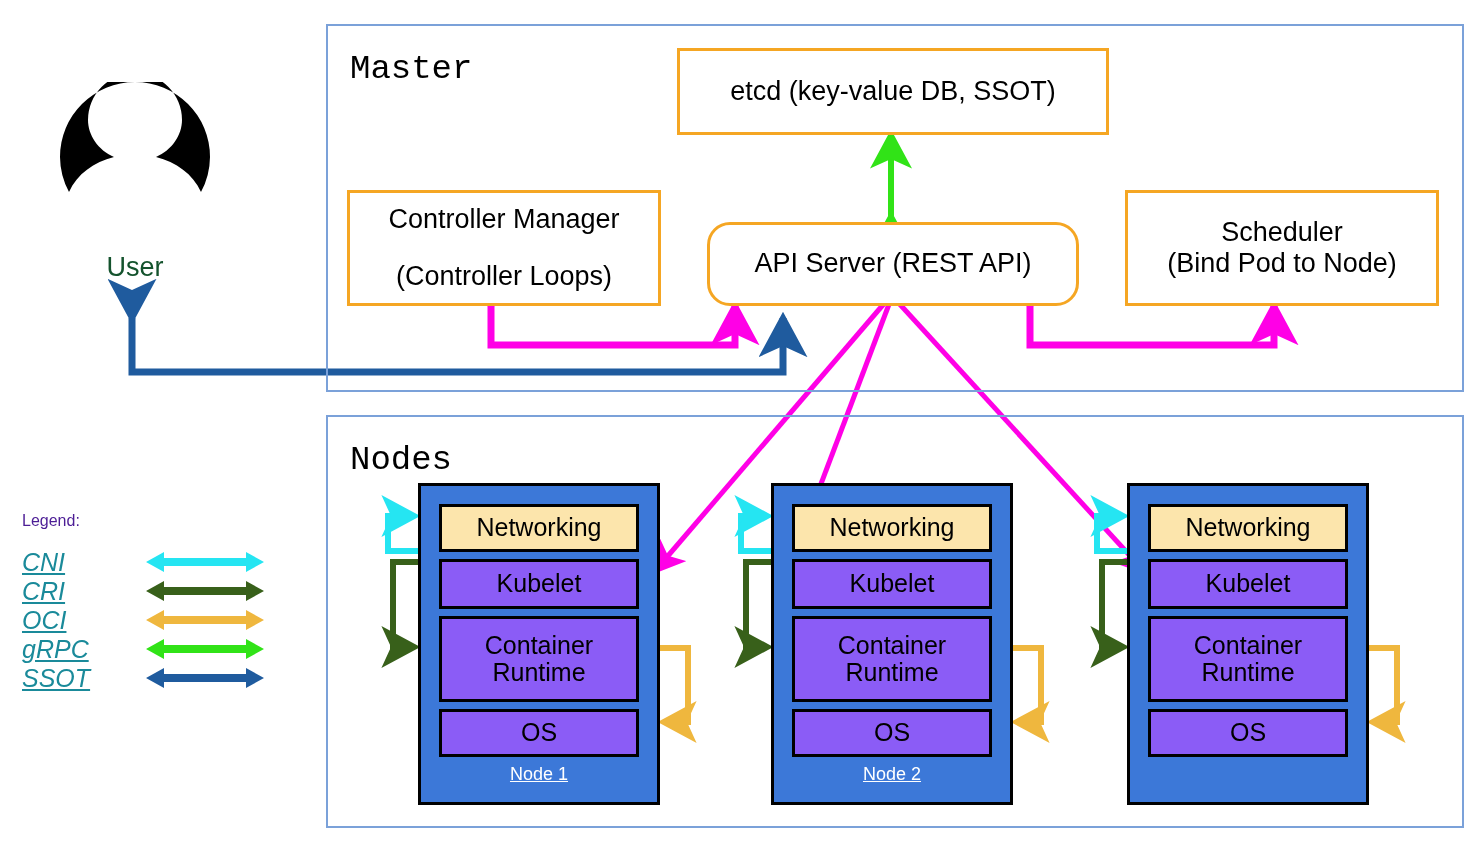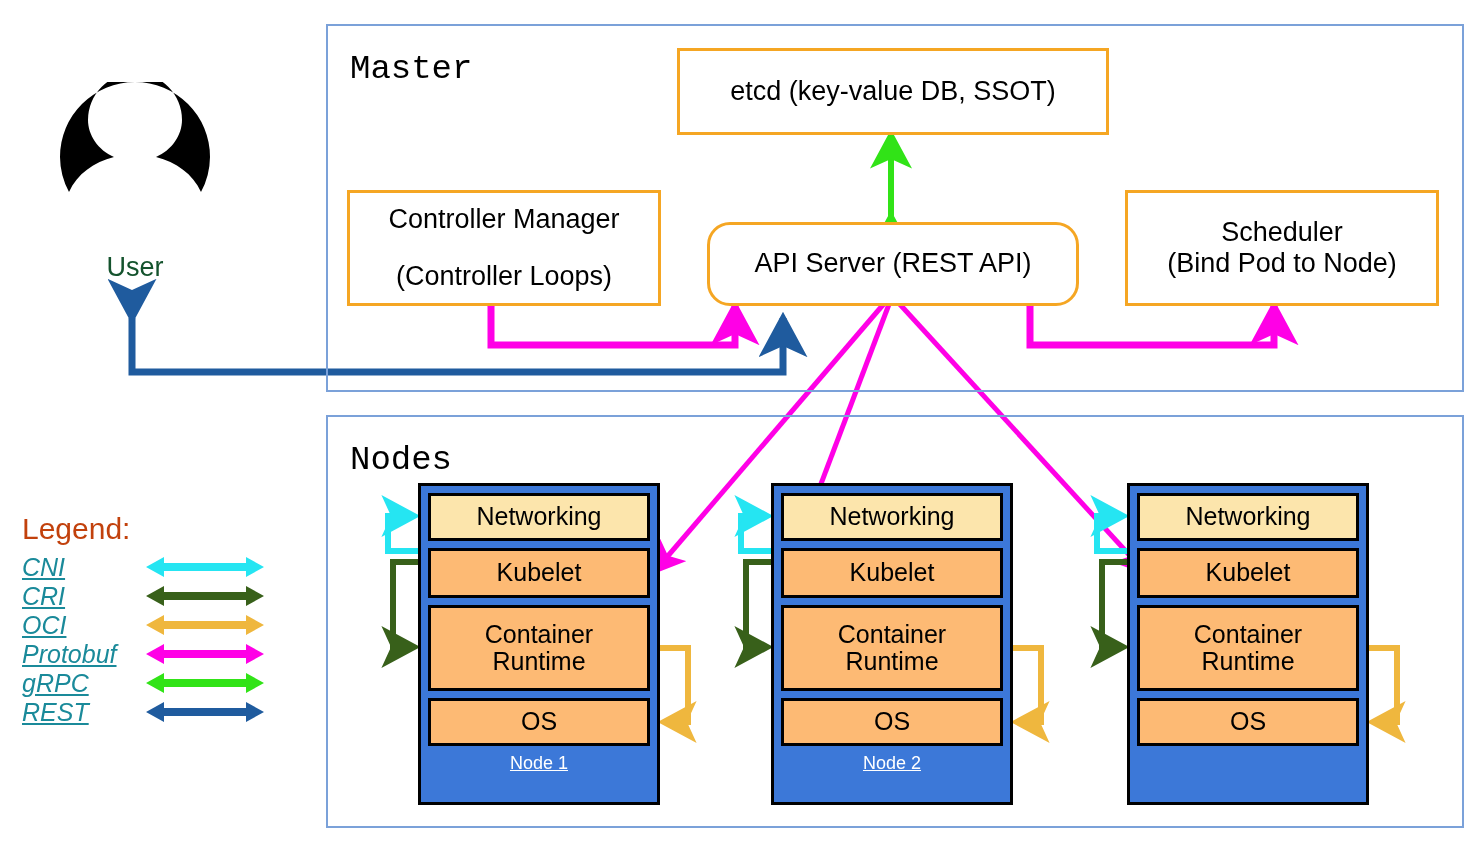--- a/index.html
+++ b/index.html
@@ -58,26 +58,26 @@
     font-size: 27px;
     color: #14532d;
     text-align: center;
     white-space: nowrap;
   }
 
   
   .node-card {
     background: #3c78d8;
     border: 3px solid #000000;
-    padding: 7px;
+    padding: 18px;
     box-sizing: border-box;
   }
   .node-layer {
     border: 3px solid #000000;
-    background: #fdba74;
+    background: #8b5cf6;
     display: flex;
     align-items: center;
     justify-content: center;
     text-align: center;
     font-size: 25px;
     color: #000000;
     line-height: 1.1;
     box-sizing: border-box;
     margin-bottom: 7px;
   }
@@ -87,23 +87,23 @@
     font-size: 18px;
     text-align: center;
     line-height: 1;
     padding-top: 8px;
     text-decoration: underline;
   }
 
   
   #legend { position: absolute; left: 22px; top: 512px; }
   .legend-title {
-    font-size: 30px;
-    color: #c2410c;
-    margin-bottom: 6px;
+    font-size: 16px;
+    color: #4c1d95;
+    margin-bottom: 16px;
     line-height: 1.1;
   }
   .legend-row {
     display: flex;
     align-items: flex-end;
     height: 29px;
     font-style: italic;
   }
   .legend-name {
     width: 122px;
@@ -313,35 +313,29 @@
       </svg>
     </div>
 
     <div class="legend-row">
       <div class="legend-name">OCI</div>
       <svg class="legend-arrow" viewBox="0 0 122 26">
         <path d="M2,13 L20,3 L20,9 L102,9 L102,3 L120,13 L102,23 L102,17 L20,17 L20,23 Z" fill="#EFB73E"></path>
       </svg>
     </div>
 
-    <div class="legend-row">
-      <div class="legend-name">Protobuf</div>
-      <svg class="legend-arrow" viewBox="0 0 122 26">
-        <path d="M2,13 L20,3 L20,9 L102,9 L102,3 L120,13 L102,23 L102,17 L20,17 L20,23 Z" fill="#FF00E6"></path>
-      </svg>
-    </div>
 
     <div class="legend-row">
       <div class="legend-name">gRPC</div>
       <svg class="legend-arrow" viewBox="0 0 122 26">
         <path d="M2,13 L20,3 L20,9 L102,9 L102,3 L120,13 L102,23 L102,17 L20,17 L20,23 Z" fill="#31E317"></path>
       </svg>
     </div>
 
     <div class="legend-row">
-      <div class="legend-name">REST</div>
+      <div class="legend-name">SSOT</div>
       <svg class="legend-arrow" viewBox="0 0 122 26">
         <path d="M2,13 L20,3 L20,9 L102,9 L102,3 L120,13 L102,23 L102,17 L20,17 L20,23 Z" fill="#1F5B9E"></path>
       </svg>
     </div>
   </div>
 
 </div>
 
 </body></html>

